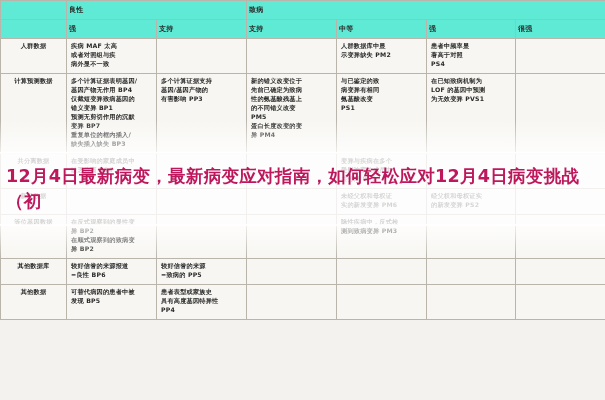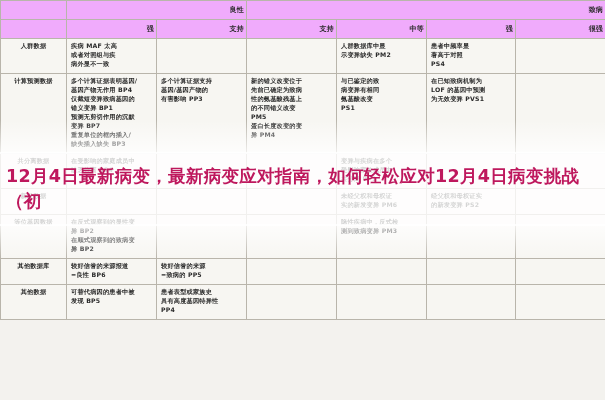--- a/index.html
+++ b/index.html
@@ -41,23 +41,23 @@
     padding: 3px 4px 4px 4px;
     font-size: 6.2px;
     line-height: 1.45;
     color: #2b2b2b;
     font-weight: bold;
     letter-spacing: 0.2px;
     word-break: break-all;
     background: #f7f6f2;
   }
   table.grid th {
-    text-align: right;
+    text-align: left;
     vertical-align: middle;
-    background: #f0abfc;
+    background: #5eead4;
     font-size: 7px;
     padding: 4px 2px;
   }
   td.rowhead {
     text-align: center;
     vertical-align: middle;
     background: #f2f1ec;
     font-size: 8px;
     letter-spacing: 0.5px;
     word-break: keep-all;

